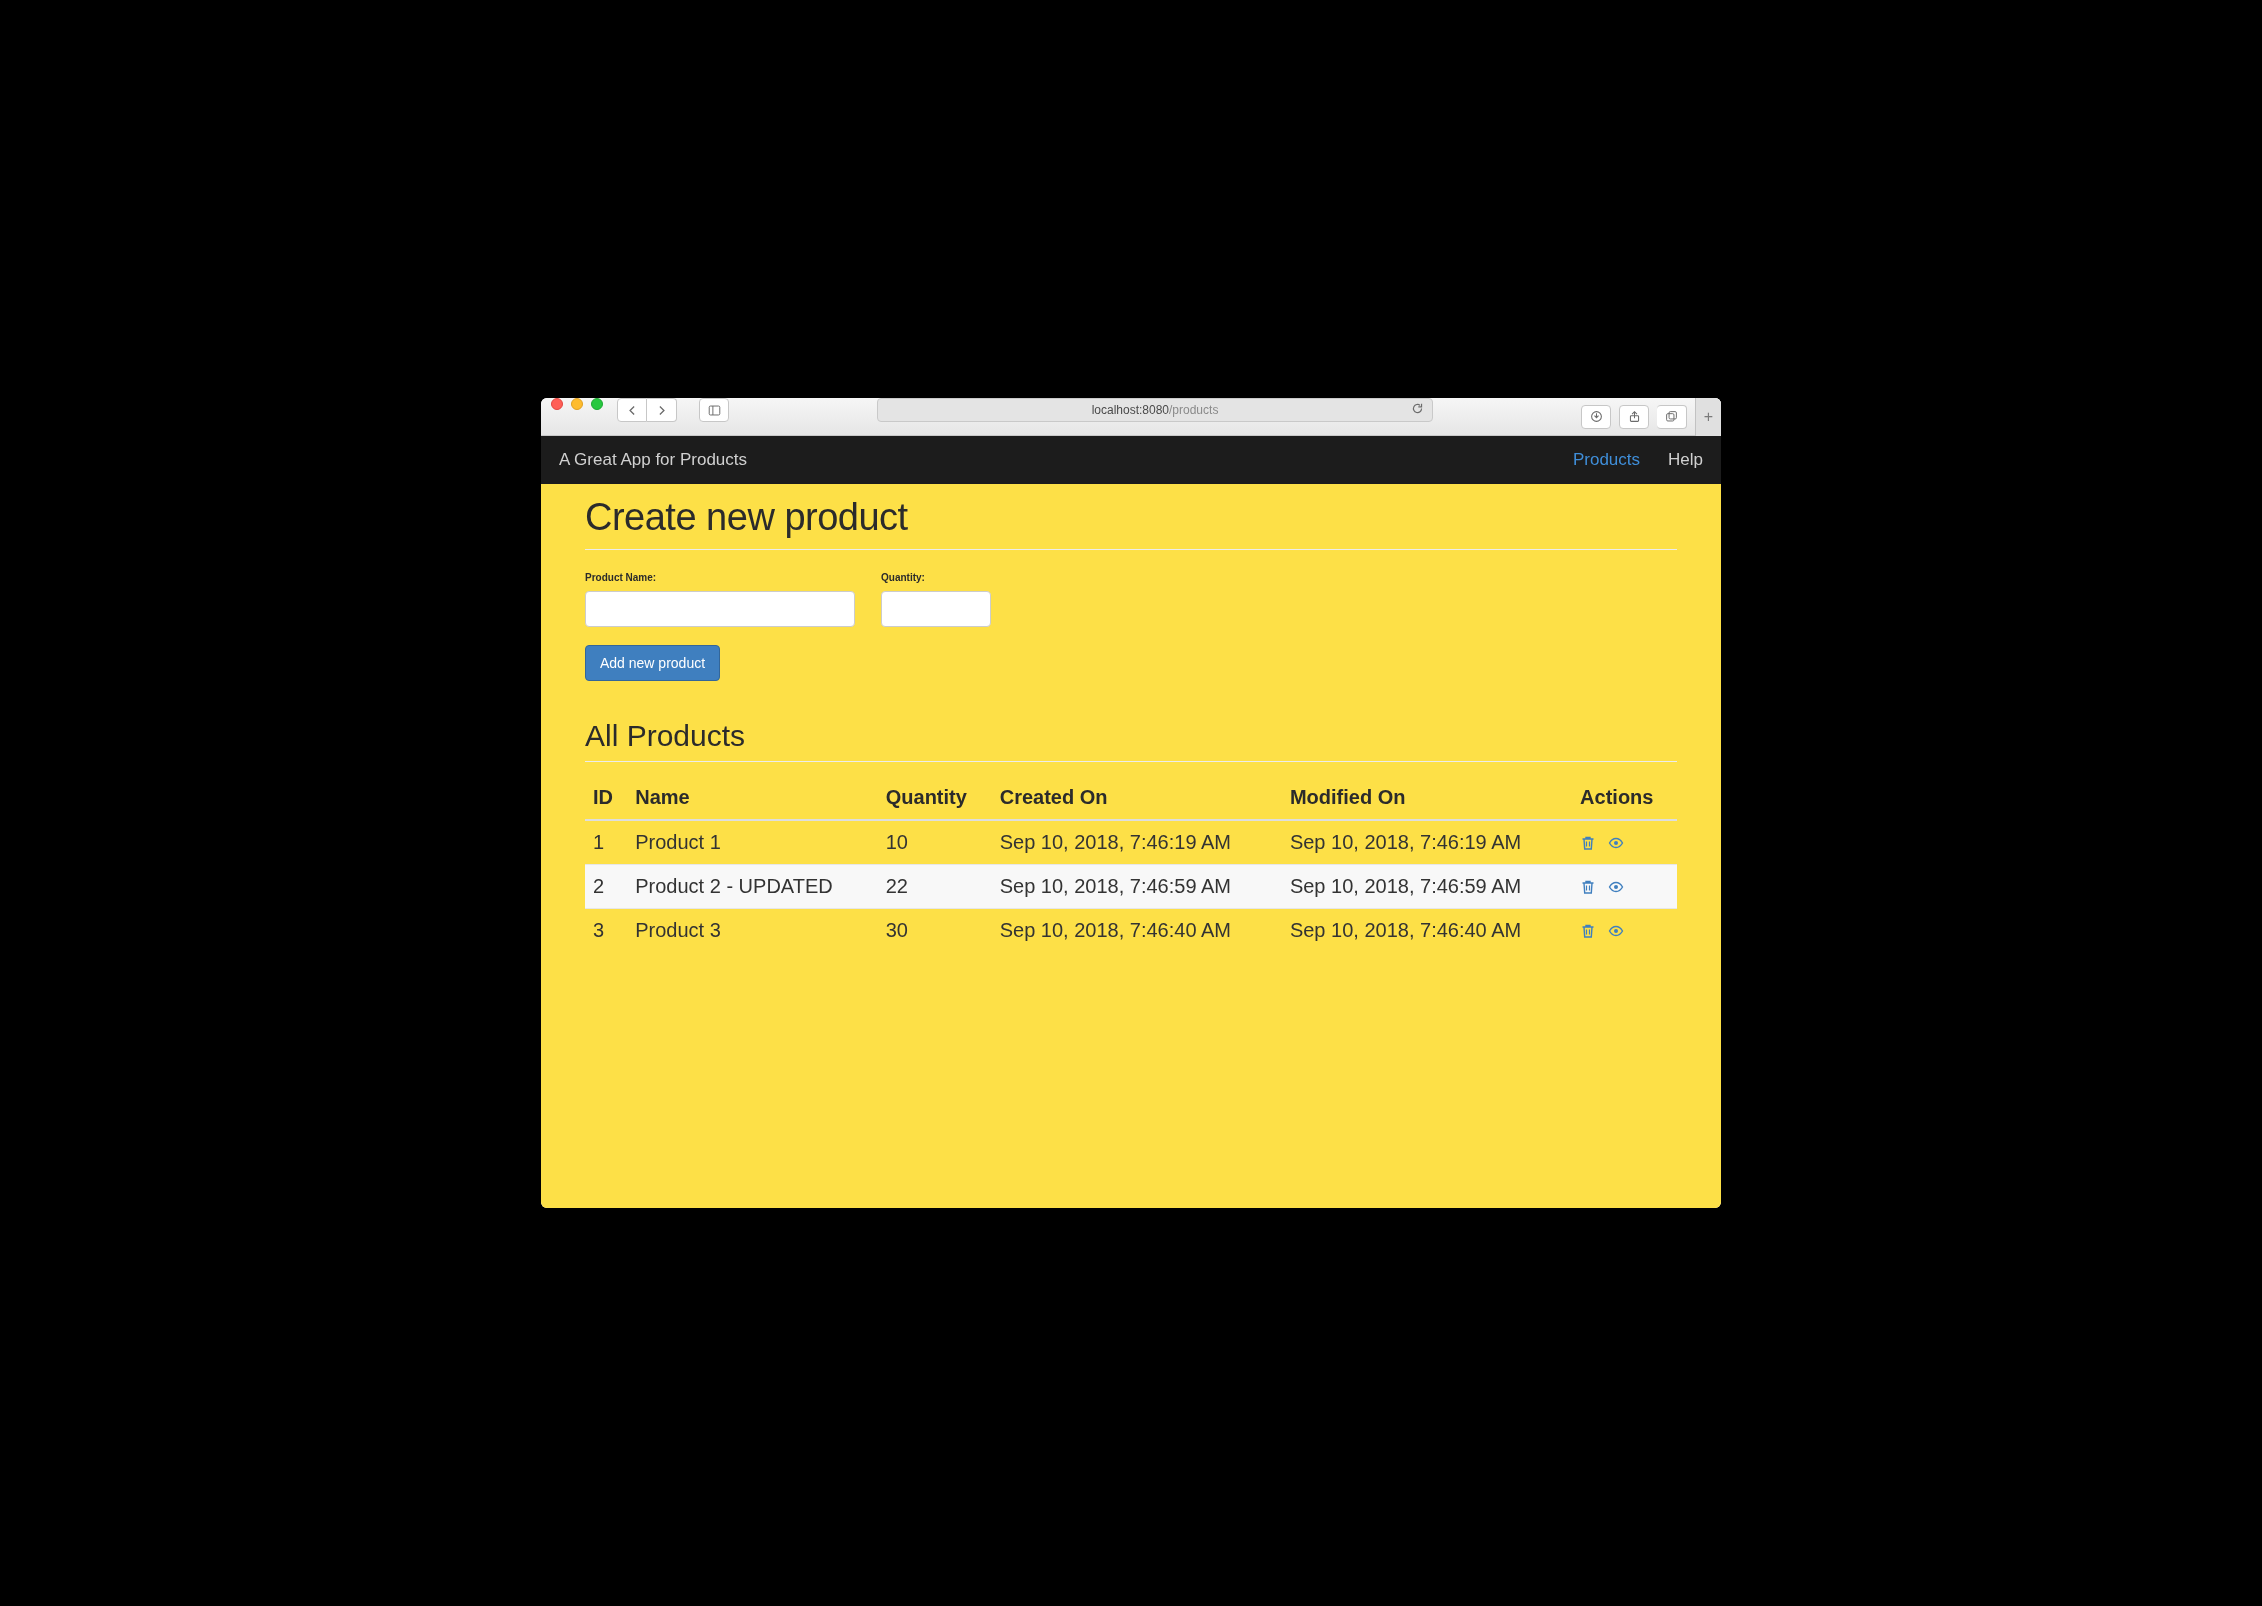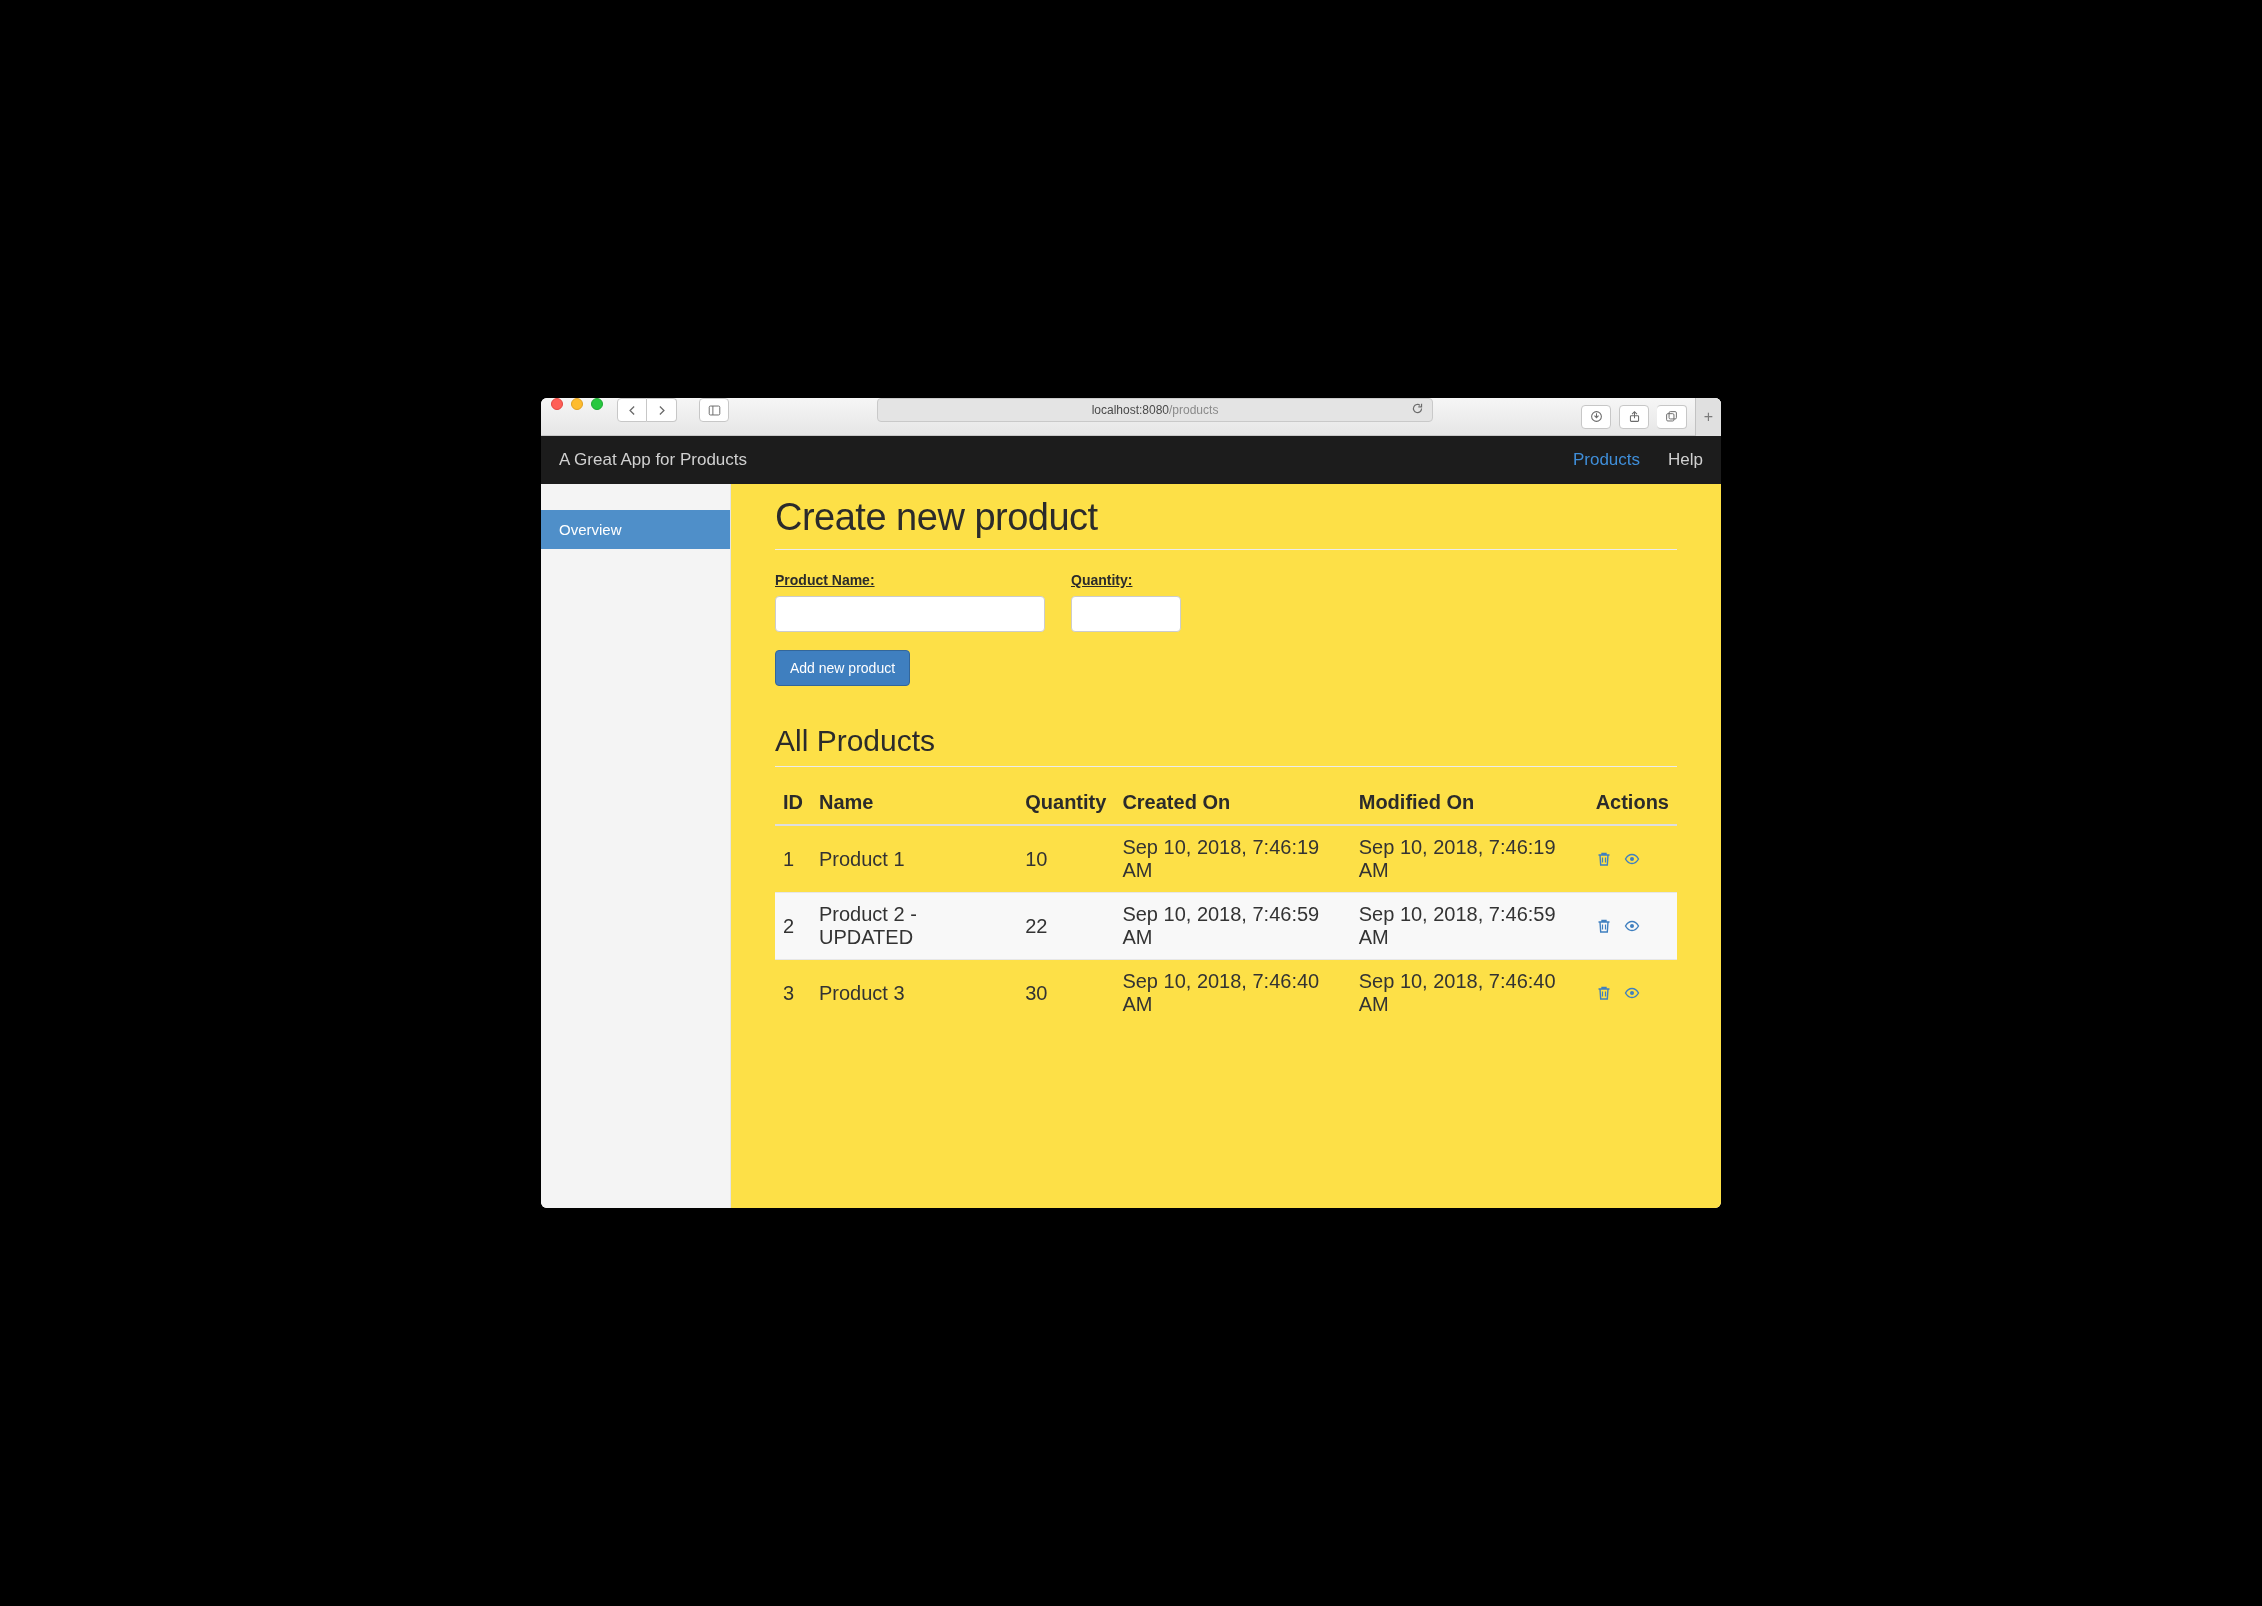--- a/index.html
+++ b/index.html
@@ -76,21 +76,21 @@
     padding:11px 18px;color:#fff;background:#4f8fc9;font-size:15px;cursor:pointer;
   }
   .main{
     flex:1;background:#fde047;padding:12px 44px;overflow:auto;
   }
   h1.page-title{
     font-size:38px;font-weight:500;color:#2b2b2b;letter-spacing:-0.5px;
     padding-bottom:10px;border-bottom:1px solid #ececec;margin-bottom:22px;
   }
   .form-row{display:flex;gap:26px;margin-bottom:18px;}
-  .form-group label{display:block;font-weight:700;font-size:14px;margin-bottom:8px;color:#2b2b2b;text-decoration:underline;}
+  .form-group label{display:block;font-weight:700;font-size:10px;margin-bottom:8px;color:#2b2b2b;}
   .form-group input[type=text]{
     width:270px;height:36px;border:1px solid #ccc;border-radius:4px;padding:0 10px;font-size:14px;
   }
   .form-group input[type=number]{
     width:110px;height:36px;border:1px solid #ccc;border-radius:4px;padding:0 8px;font-size:14px;
   }
   .btn-primary{
     background:#3f7fbf;border:1px solid #336699;color:#fff;padding:9px 14px;
     border-radius:4px;font-size:14px;cursor:pointer;
   }
@@ -180,23 +180,20 @@
 
   <div class="navbar">
     <div class="brand">A Great App for Products</div>
     <div class="links">
       <span class="link active">Products</span>
       <span class="link">Help</span>
     </div>
   </div>
 
   <div class="body">
-    <aside class="sidebar">
-      <div class="side-item">Overview</div>
-    </aside>
 
     <main class="main">
       <h1 class="page-title">Create new product</h1>
 
       <div class="form-row">
         <div class="form-group">
           <label>Product Name:</label>
           <input type="text" value="" style="">
         </div>
         <div class="form-group">

